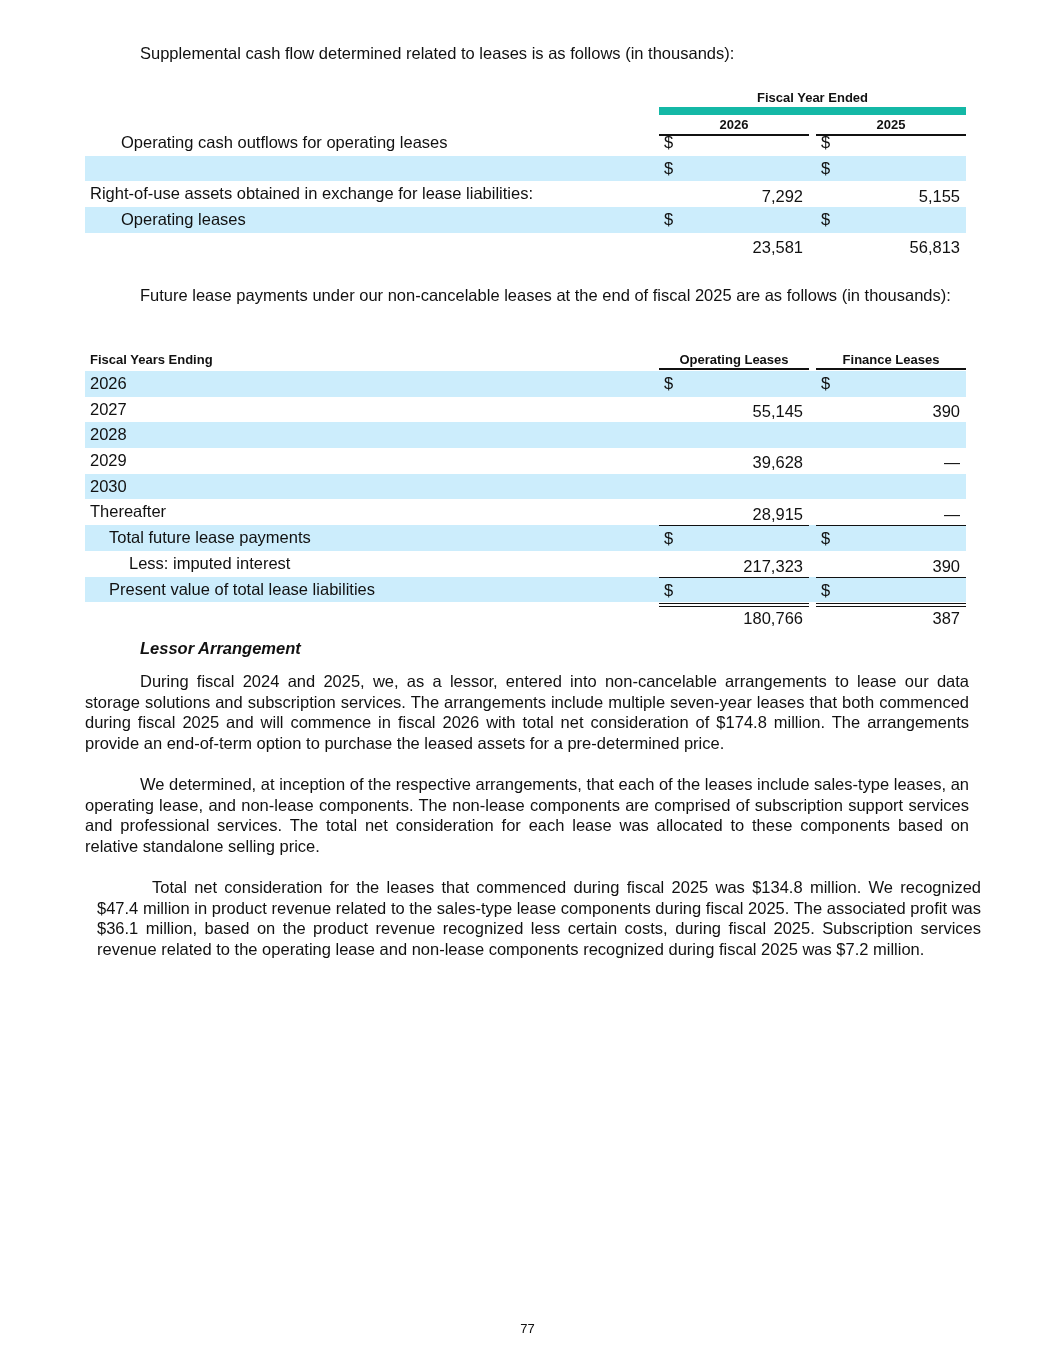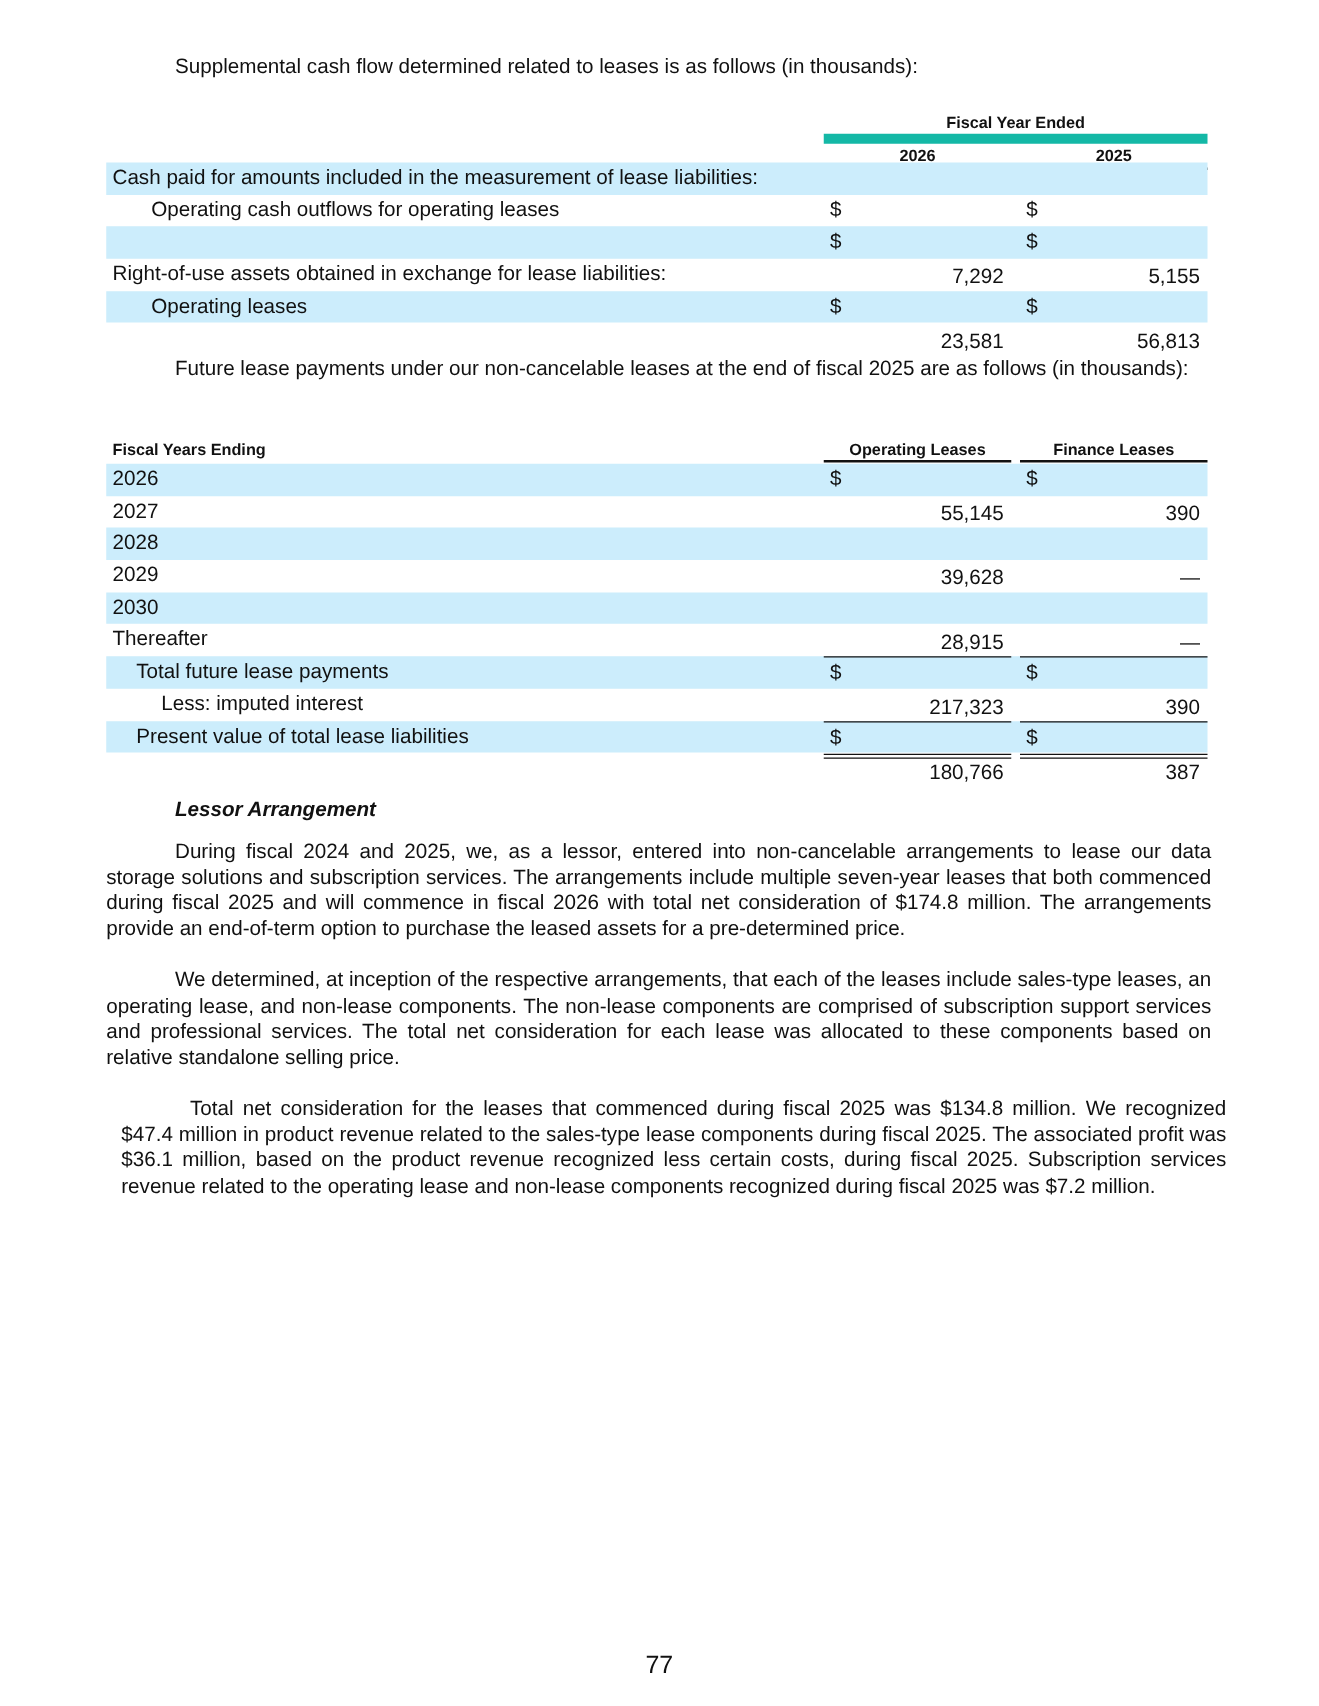--- a/index.html
+++ b/index.html
@@ -152,42 +152,39 @@
     .p1 { position: absolute; top: 671px; left: 0; width: 884px; }
     .p2 { position: absolute; top: 774px; left: 0; width: 884px; }
     .p3 { position: absolute; top: 877px; left: 12px; width: 884px; }
 
     .page-number {
       position: absolute;
       top: 1321px;
       left: 0;
       width: 1055px;
       text-align: center;
-      font-size: 20px;
+      font-size: 13px;
     }
   </style>
 </head>
 <body>
 
 <div class="page">
 
   <p class="para intro1">Supplemental cash flow determined related to leases is as follows (in thousands):</p>
 
   <div class="t1-head">
     <div class="t1-title">Fiscal Year Ended</div>
     <div class="t1-years">
       <div class="yr">2026</div>
       <div class="yr right">2025</div>
     </div>
   </div>
 
   <div class="tbl t1">
-    <div class="row shade">
-      <span class="label">Cash paid for amounts included in the measurement of lease liabilities:</span>
-    </div>
     <div class="row">
       <span class="label ind1">Operating cash outflows for operating leases</span>
       <div class="cell c1">
           <span class="dol">$</span>
           <span class="val">40,704</span>
         </div>
       <div class="cell c2">
           <span class="dol">$</span>
           <span class="val">51,949</span>
         </div>

